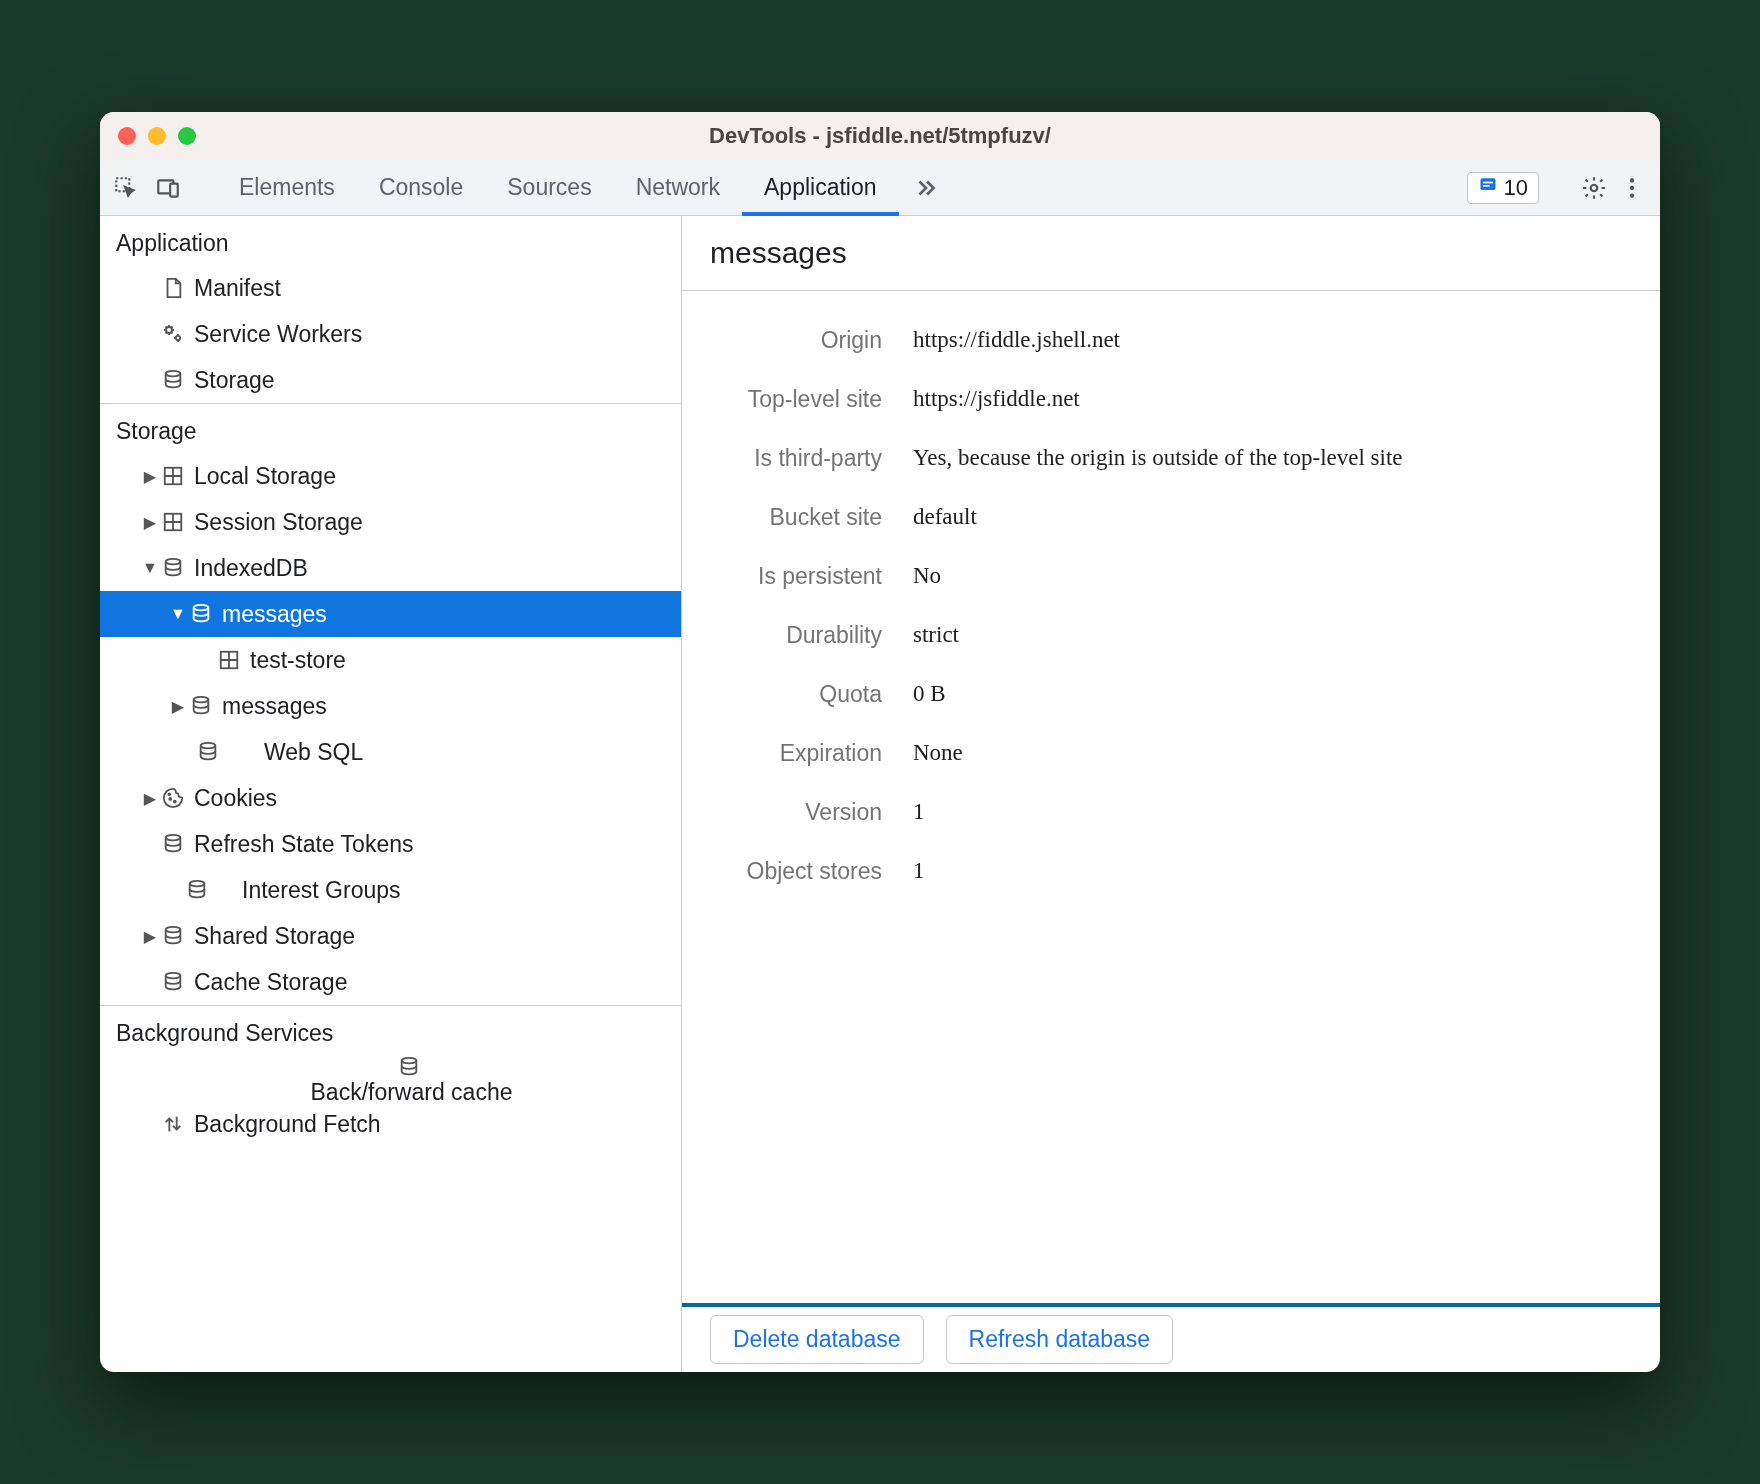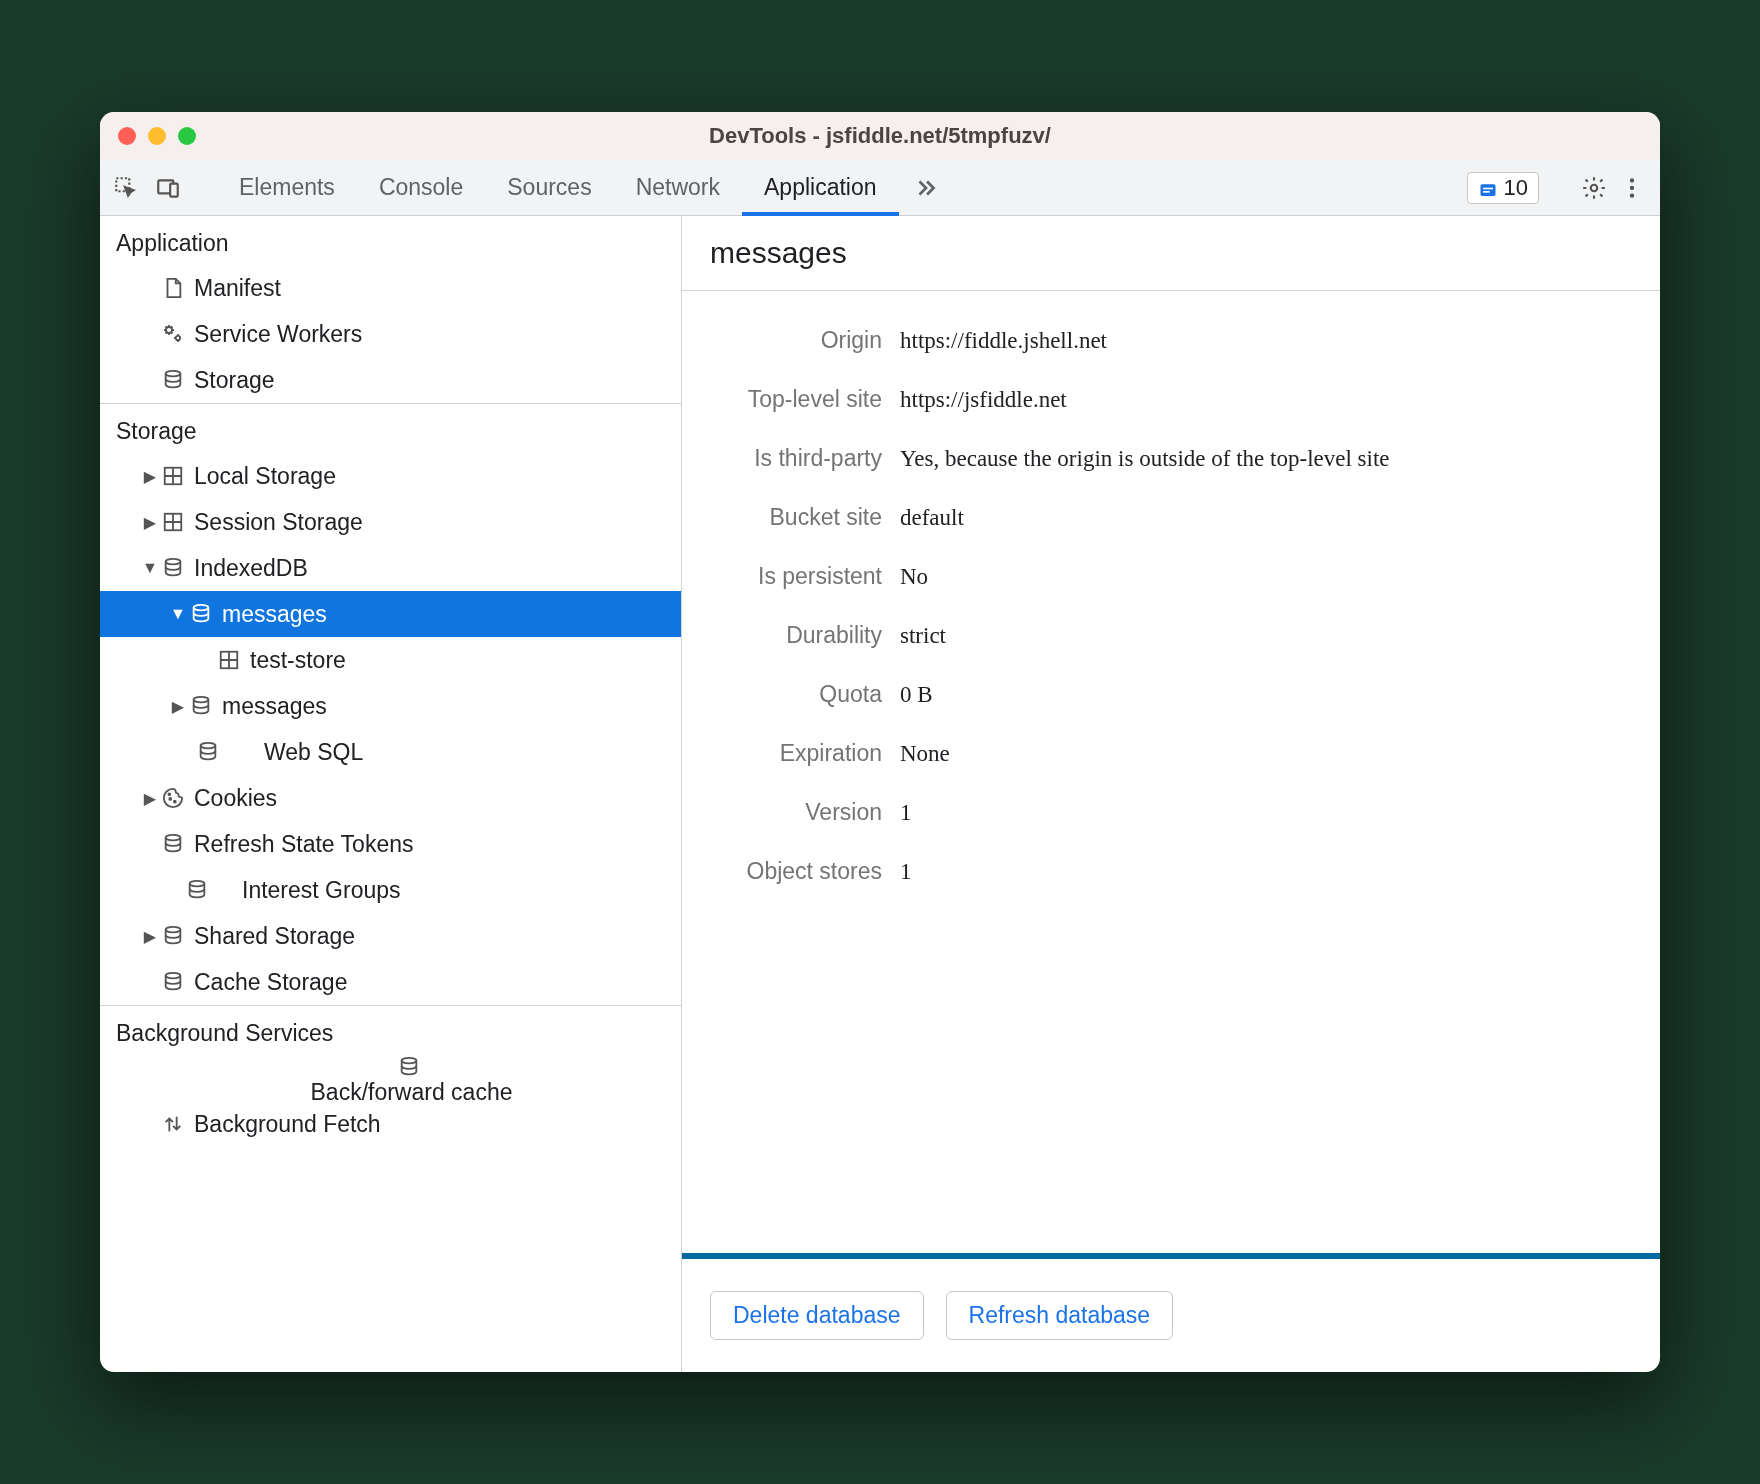--- a/index.html
+++ b/index.html
@@ -70,21 +70,21 @@
 .tab.active { color: #202124; }
 .tab.active::after {
   content: "";
   position: absolute;
   bottom: -1px; left: 0; right: 0;
   height: 4px;
   background: #1a73e8;
 }
 .toolbar-right { margin-left: auto; display: flex; align-items: center; gap: 10px; padding-right: 14px; }
 .issues-badge {
-  display: flex; align-items: flex-end; gap: 6px;
+  display: flex; align-items: flex-start; gap: 6px;
   border: 1px solid #c6c6c6; background: #fff;
   border-radius: 4px; padding: 2px 10px;
   font-size: 22px; color: #202124; cursor: pointer;
 }
 .issues-badge svg { color: #1a73e8; }
 
 .body { flex: 1; display: flex; overflow: hidden; }
 .sidebar {
   width: 582px;
   border-right: 1px solid #d0d0d0;
@@ -118,27 +118,27 @@
 .main-header {
   padding: 20px 28px;
   font-size: 30px;
   color: #202124;
   border-bottom: 1px solid #d0d0d0;
 }
 .details {
   padding: 20px 28px 14px 28px;
   font-size: 23px;
 }
-.drow { display: flex; align-items: center; padding: 16px 0; }
+.drow { display: flex; align-items: flex-start; padding: 16px 0; gap: 13px; }
 .dlabel { width: 190px; text-align: right; color: #747474; padding-right: 18px; }
 .dval { flex: 1; color: #202124; font-family: Liberation Serif, serif; }
 
 .actions {
-  border-top: 6px solid #0369a1;
-  padding: 32px 28px;
+  border-top: 4px solid #0369a1;
+  padding: 8px 28px;
   display: flex; gap: 22px;
   margin-top: auto;
 }
 .btn {
   border: 1px solid #c6c6c6;
   background: #fff;
   color: #1a73e8;
   font-size: 23px;
   padding: 10px 22px;
   border-radius: 6px;

